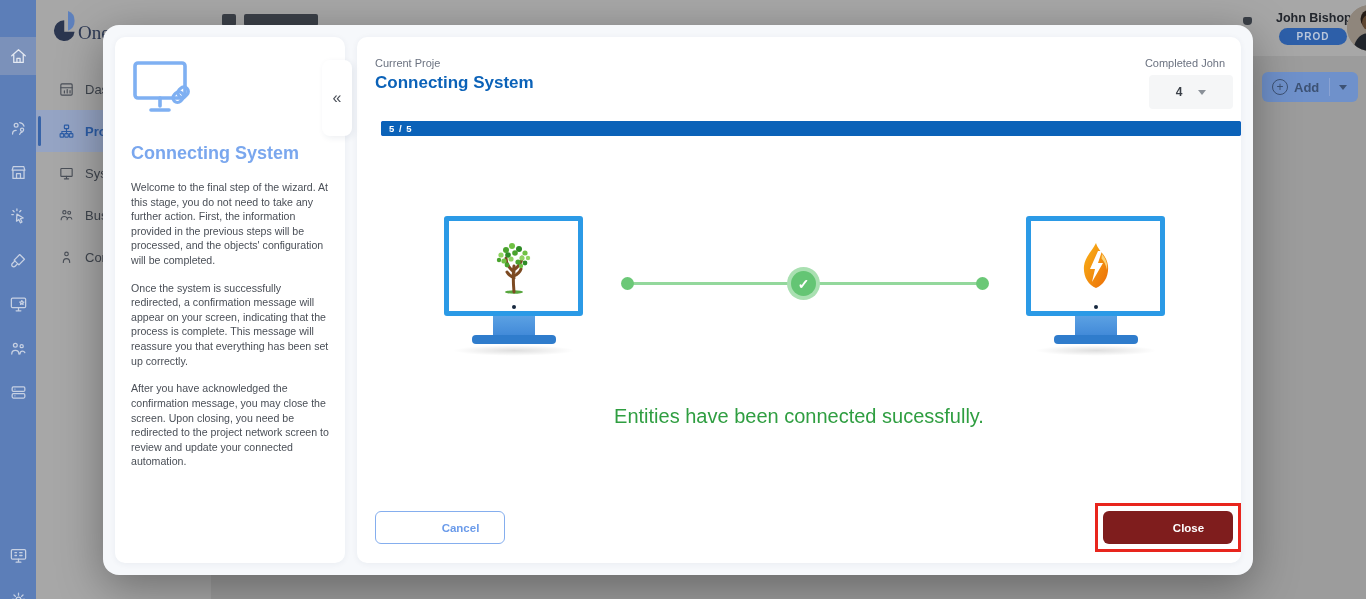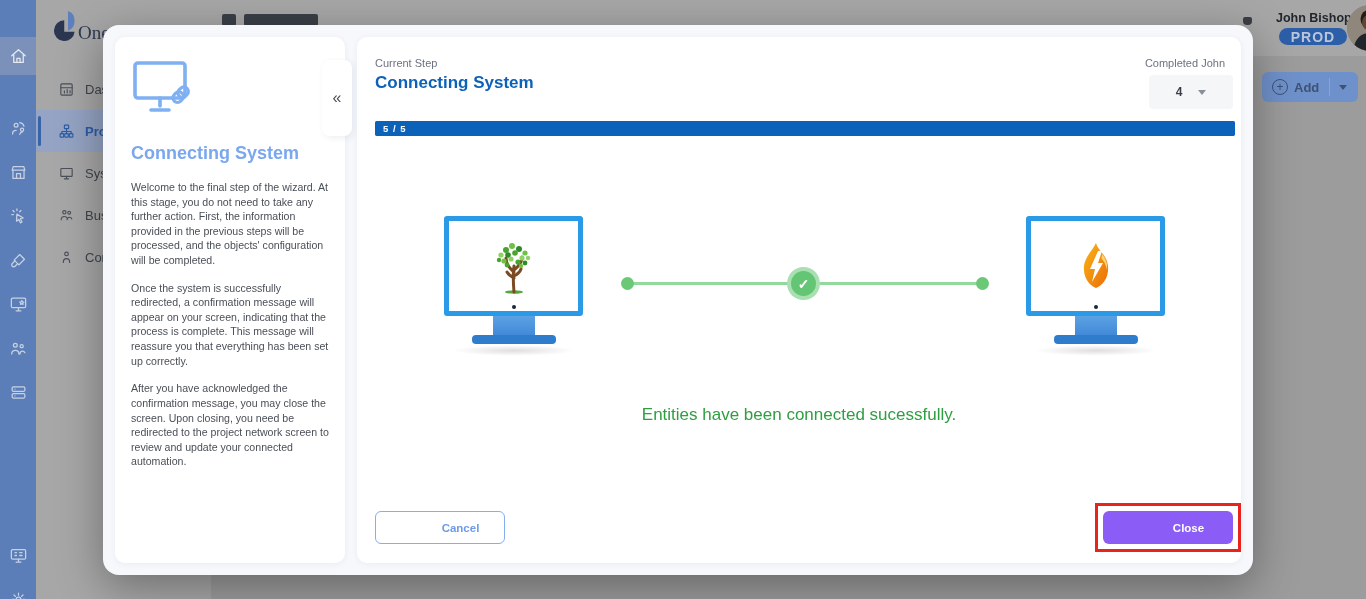--- a/index.html
+++ b/index.html
@@ -21,21 +21,21 @@
   .nav-item.active { background:#95a4c4; color:#2b5ca6; font-weight:bold; }
   .nav-item.active svg { color:#2b5ca6; }
   .nav-item.active::before { content:""; position:absolute; left:2px; top:6px; bottom:6px; width:3px; background:#3763a8; border-radius:2px; }
 
   .app-header { position:absolute; left:36px; top:0; right:0; height:56px; background:#a7a7a7; }
   .logo { position:absolute; left:16px; top:8px; display:flex; align-items:flex-end; }
   .logo-text { font-family:"Liberation Serif", serif; font-size:19px; color:#2e3a55; margin-left:-6px; }
   .title-sliver { position:absolute; left:186px; top:14px; width:120px; height:12px; display:flex; gap:8px; overflow:hidden; }
   .title-sliver .blk { background:#3a3f47; border-radius:2px; }
   .user-name { position:absolute; left:1240px; top:11px; font-size:12.5px; font-weight:bold; color:#22262d; }
-  .env-badge { position:absolute; left:1243px; top:28px; width:68px; height:17px; background:#2d5fa9; border-radius:9px; color:#b9c6da; font-size:14px; font-weight:bold; letter-spacing:1px; display:flex; align-items:center; justify-content:center; }
+  .env-badge { position:absolute; left:1243px; top:28px; width:68px; height:17px; background:#2d5fa9; border-radius:9px; color:#b9c6da; font-size:10px; font-weight:bold; letter-spacing:1px; display:flex; align-items:center; justify-content:center; }
   .avatar { position:absolute; left:1311px; top:5px; width:46px; height:46px; border-radius:50%; overflow:hidden; background:#8f867c; }
   .bell-sliver { position:absolute; left:1207px; top:17px; width:9px; height:8px; background:#3a3f47; border-radius:2px 2px 4px 4px; }
 
   .content-bg { position:absolute; left:211px; top:56px; right:0; bottom:0; background:#9c9c9c; }
   .add-btn { position:absolute; left:1262px; top:72px; width:96px; height:30px; background:#6f91cb; border-radius:6px; display:flex; align-items:center; color:#3d5274; font-weight:bold; font-size:13px; }
   .add-btn .plus { width:16px; height:16px; border:1.6px solid #3d5274; border-radius:50%; display:flex; align-items:center; justify-content:center; font-size:12px; font-weight:normal; margin:0 6px 0 10px; line-height:1; }
   .add-btn .divider { width:1px; height:18px; background:#8ba3d2; margin-left:10px; }
   .add-btn .caret { width:0; height:0; border-left:4px solid transparent; border-right:4px solid transparent; border-top:5px solid #3d5274; margin-left:9px; }
 
   
@@ -49,44 +49,44 @@
   .lp-icon { color:#7fb0f2; margin:4px 0 22px 0; }
   .lp-title { color:#7aa7ee; font-size:18px; font-weight:bold; margin-bottom:16px; }
   .lp-para { color:#4a4f57; font-size:10.6px; line-height:1.38; margin-bottom:13px; width:198px; }
 
   .rp-steplabel { position:absolute; left:18px; top:20px; font-size:11px; color:#6b7280; }
   .rp-title { position:absolute; left:18px; top:36px; font-size:17px; font-weight:bold; color:#0b62b8; }
   .rp-completed-label { position:absolute; right:16px; top:20px; font-size:11px; color:#6b7280; }
   .rp-step-select { position:absolute; right:8px; top:38px; width:84px; height:34px; background:#f5f6f7; border-radius:4px; display:flex; align-items:center; justify-content:center; gap:16px; color:#3a3f47; font-size:12px; font-weight:bold; }
   .rp-step-select .caret { width:0; height:0; border-left:4.5px solid transparent; border-right:4.5px solid transparent; border-top:5.5px solid #8a9098; }
 
-  .progress-track { position:absolute; left:18px; top:84px; width:860px; height:15px; background:#1d4ed8; border-radius:2px; overflow:hidden; }
+  .progress-track { position:absolute; left:24px; top:84px; width:860px; height:15px; background:#1d4ed8; border-radius:2px; overflow:hidden; }
   .progress-fill { height:100%; background:#0b62b8; border-radius:2px; display:flex; align-items:center; }
   .progress-label { color:#fff; font-size:9.5px; font-weight:bold; padding-left:8px; letter-spacing:1px; }
 
   .monitor { position:absolute; width:139px; text-align:center; }
   .monitor.m-left { left:87px; top:179px; }
   .monitor.m-right { left:669px; top:179px; }
   .mon-screen { width:139px; height:100px; border:5px solid #2b9ae6; background:#fff; border-radius:3px; position:relative; display:flex; align-items:center; justify-content:center; }
   .mon-dot { position:absolute; bottom:2px; left:50%; transform:translateX(-50%); width:4px; height:4px; border-radius:50%; background:#16283f; }
   .mon-neck { width:42px; height:20px; background:linear-gradient(#5ba1e3,#4189d8); margin:0 auto; }
   .mon-base { width:84px; height:9px; background:#2f7ccc; border-radius:4px; margin:-1px auto 0; }
   .mon-shadow { width:126px; height:11px; background:radial-gradient(ellipse at center, rgba(0,0,0,.13), transparent 68%); margin:1px auto 0; }
 
   .connector-line { position:absolute; left:270px; top:245px; width:355px; height:3px; background:#93d89c; }
   .connector-dot { position:absolute; top:240px; width:13px; height:13px; border-radius:50%; background:#6bc877; }
   .dot-a { left:264px; } .dot-b { left:619px; }
   .check-badge { position:absolute; left:430px; top:230px; width:33px; height:33px; border-radius:50%; background:#a9e0b1; display:flex; align-items:center; justify-content:center; }
   .check-inner { width:25px; height:25px; border-radius:50%; background:#64c574; color:#fff; font-size:14px; font-weight:bold; display:flex; align-items:center; justify-content:center; }
 
-  .success-msg { position:absolute; left:0; top:368px; width:100%; text-align:center; color:#2f9e41; font-size:17px; }
+  .success-msg { position:absolute; left:0; top:368px; width:100%; text-align:center; color:#2f9e41; font-size:20px; }
 
   .btn { position:absolute; top:474px; width:130px; height:33px; border-radius:6px; font-size:11.5px; font-weight:bold; display:flex; align-items:center; justify-content:center; cursor:pointer;padding-left:41px; }
   .btn-cancel { left:18px; background:#fff; border:1px solid #85aeee; color:#6b9bea; }
-  .btn-close { left:746px; background:#8b5cf6; border:none; color:#fff; }
+  .btn-close { left:746px; background:#7f1d1d; border:none; color:#fff; }
   .annotation-box { position:absolute; left:738px; top:466px; width:146px; height:49px; border:3px solid #e8251d; z-index:12; pointer-events:none; }
 </style>
 </head>
 <body>
 
 <div class="bg-app">
 
   <div class="nav-panel">
     <div class="nav-items">
       <div class="nav-item">
@@ -263,21 +263,21 @@
     <p class="lp-para">Welcome to the final step of the wizard. At this stage, you do not need to take any further action. First, the information provided in the previous steps will be processed, and the objects' configuration will be completed.</p>
     <p class="lp-para">Once the system is successfully redirected, a confirmation message will appear on your screen, indicating that the process is complete. This message will reassure you that everything has been set up correctly.</p>
     <p class="lp-para">After you have acknowledged the confirmation message, you may close the screen. Upon closing, you need be redirected to the project network screen to review and update your connected automation.</p>
   </div>
 
   <div class="collapse-tab">
     <span>«</span>
   </div>
 
   <div class="panel right-panel">
-    <div class="rp-steplabel">Current Step</div>
+    <div class="rp-steplabel">Current Proje</div>
     <div class="rp-title">Connecting System</div>
     <div class="rp-completed-label">Completed John</div>
     <div class="rp-step-select">
       <span>4</span>
       <span class="caret"></span>
     </div>
 
     <div class="progress-track">
       <div class="progress-fill" style="width:100%;">
         <span class="progress-label">5 / 5</span>

